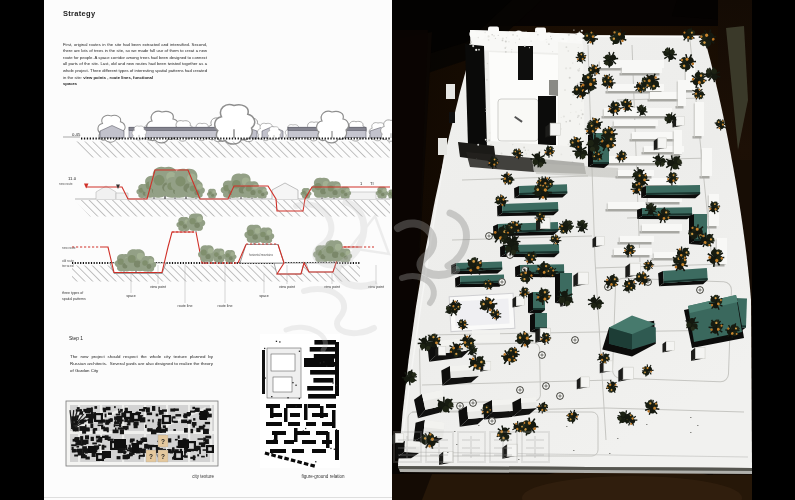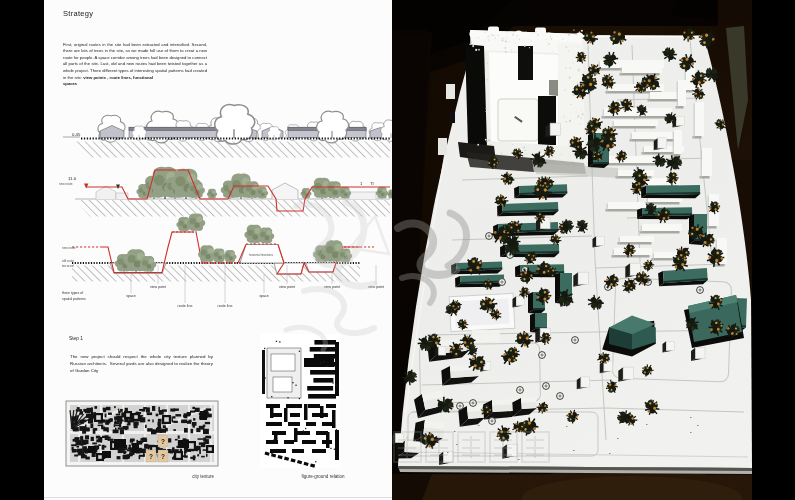--- a/index.html
+++ b/index.html
@@ -3,21 +3,21 @@
 <style>
 html,body{margin:0;padding:0;background:#000;}
 #canvas{position:relative;width:795px;height:500px;background:#000;overflow:hidden;
   font-family:"Liberation Sans",sans-serif;}
 #page{position:absolute;left:44px;top:0;width:348px;height:500px;background:#fcfcfc;}
 .t{position:absolute;color:#1c1c1c;}
 </style></head><body>
 <div id="canvas">
 <div id="page">
 
-<div class="t" style="left:19px;top:9px;font-size:7.5px;font-weight:normal;letter-spacing:0.3px;color:#222;">Strategy</div>
+<div class="t" style="left:19px;top:9px;font-size:7.5px;font-weight:bold;letter-spacing:0.3px;color:#222;">Strategy</div>
 <div class="t" style="left:19px;top:41.5px;width:144px;font-size:4.2px;line-height:6.62px;text-align:justify;color:#222;">First, original routes in the site had been extracted and intensified. Second, there are lots of trees in the site, so we made full use of them to creat a new route for people. A space corridor among trees had been designed to connect all parts of the site. Last, old and new routes had been twisted together as a whole project. Three different types of interesting spatial patterns had created in the site: <b>view points , route lines, functional<br>spaces</b></div>
 <div class="t" style="left:25px;top:336px;font-size:4.8px;">Step 1</div>
 <div class="t" style="left:26px;top:353px;width:143px;font-size:4.4px;line-height:7.1px;text-align:justify;color:#222;">The new project should respect the whole city texture planned by Russian architects.&nbsp; Several yards are also designed to realize the theory of Gardon City</div>
 <div style="position:absolute;left:0;top:497px;width:348px;height:1px;background:#dedede;"></div>
 <div class="t" style="left:100px;top:474px;width:70px;font-size:4.5px;text-align:right;color:#333;">city texture</div>
 <div class="t" style="left:244px;top:474px;width:70px;font-size:4.5px;text-align:center;color:#333;">figure-ground relation</div>
 <svg width="348" height="497" style="position:absolute;left:0;top:0;">
         <defs>
           <pattern id="h1" width="5.5" height="5.5" patternUnits="userSpaceOnUse" patternTransform="rotate(-45)">
             <line x1="0" y1="0" x2="0" y2="5.5" stroke="#6f6f6f" stroke-width="0.85"></line>

